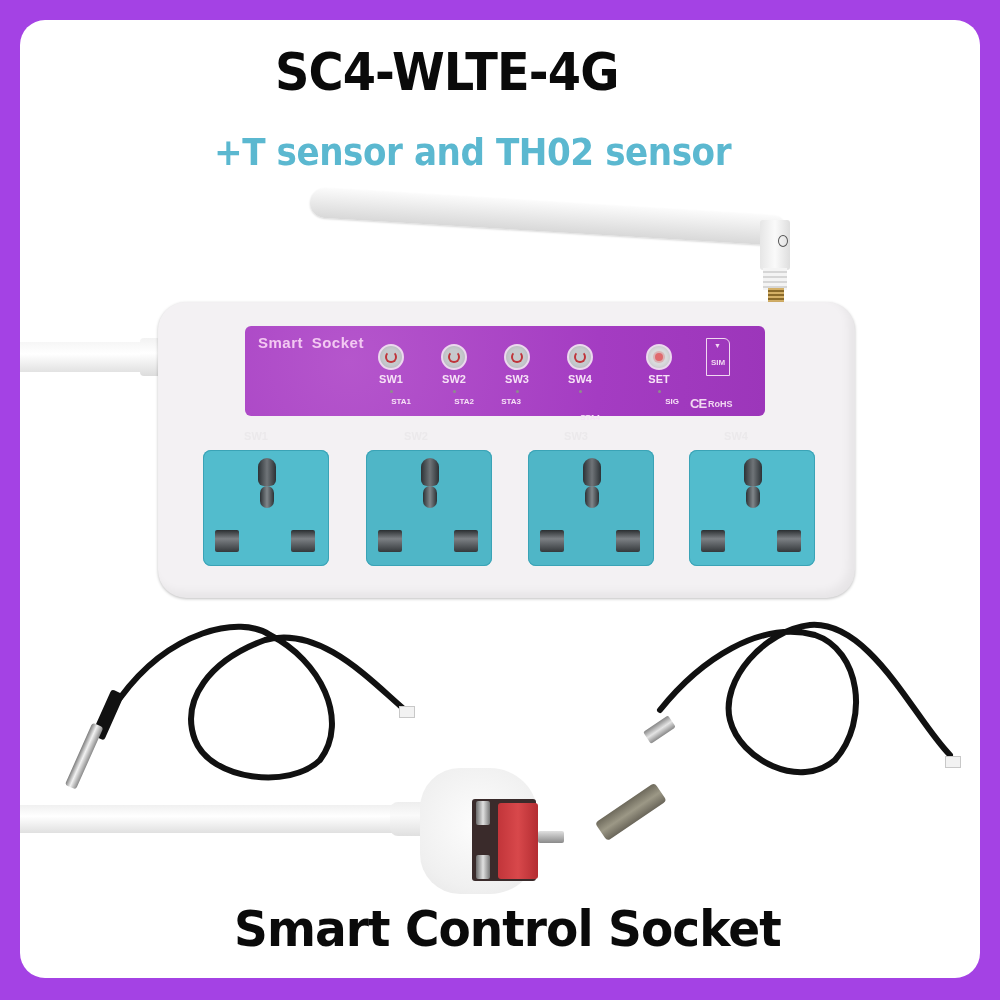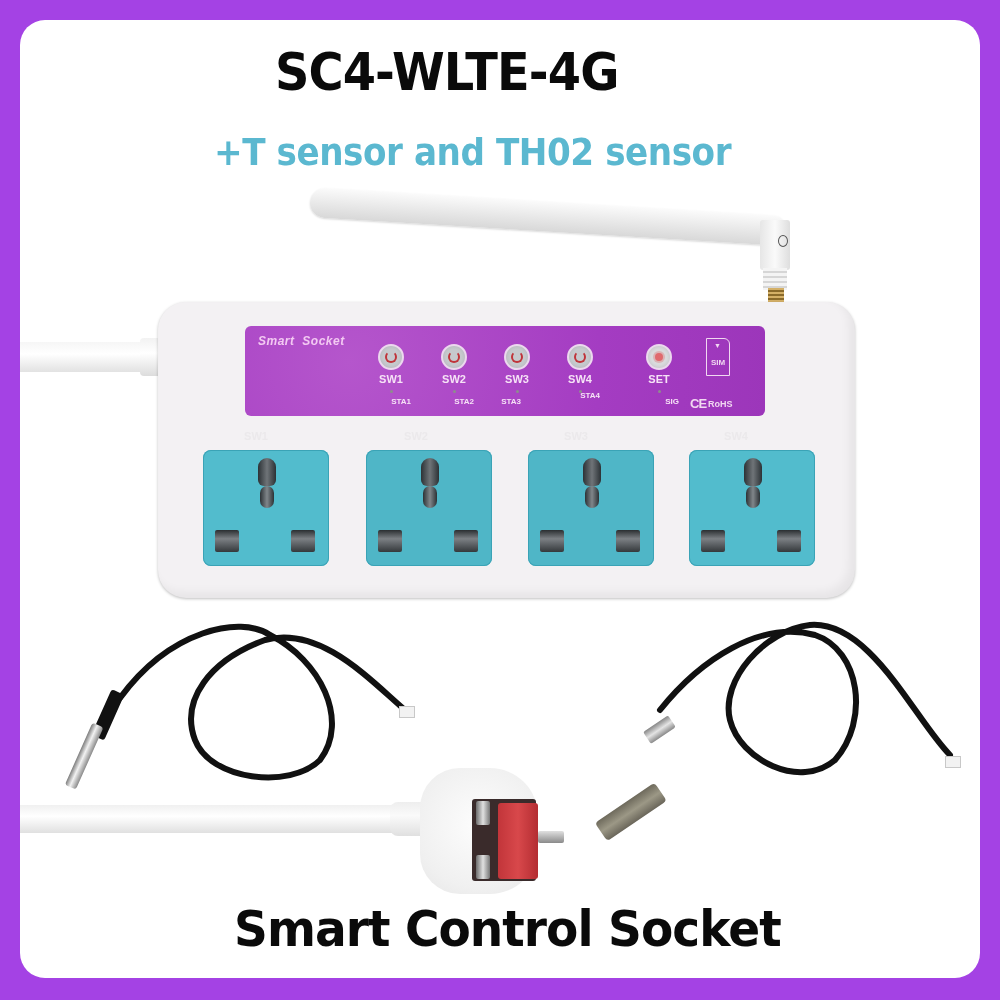--- a/index.html
+++ b/index.html
@@ -20,21 +20,21 @@
 
   
   .cable-left { left: 0; top: 322px; width: 130px; height: 30px; background: linear-gradient(#f6f6f6, #ffffff 40%, #e2e2e2); }
   .cable-left-sleeve { left: 120px; top: 318px; width: 22px; height: 38px; background: linear-gradient(#f2f2f2, #ffffff 40%, #dcdcdc); border-radius: 4px; }
   .cable-bottom { left: 0; top: 785px; width: 380px; height: 28px; background: linear-gradient(#f0f0f0, #ffffff 40%, #e0e0e0); }
   .plug-strain { left: 370px; top: 782px; width: 60px; height: 34px; background: linear-gradient(#eeeeee, #fafafa 40%, #e0e0e0); border-radius: 8px; }
 
   
   .strip { left: 138px; top: 282px; width: 697px; height: 296px; background: #f3f1f3; border-radius: 28px; box-shadow: inset -6px -6px 10px rgba(0,0,0,0.05), 0 1px 3px rgba(0,0,0,0.25); }
   .panel { left: 225px; top: 306px; width: 520px; height: 90px; background: radial-gradient(circle at 20% 40%, #b556cc, #a43cc2 60%, #9c36ba); border-radius: 6px; }
-  .panel-label { left: 238px; top: 314px; font-weight: bold; font-size: 12px; color: #f3c9f2; letter-spacing: 0.5px; word-spacing: 4px; font-style: italic; }
+  .panel-label { left: 238px; top: 314px; font-weight: bold; font-size: 15px; color: #f3c9f2; letter-spacing: 0.5px; word-spacing: 4px; }
   .btn { width: 26px; height: 26px; border-radius: 50%; background: radial-gradient(circle, #c6c9cd 50%, #aeb2b6); border: 2px solid #ecd8ee; box-sizing: border-box; }
   .btn-glyph { position: absolute; left: 5px; top: 5px; width: 12px; height: 12px; border: 2px solid #c0343a; border-top-color: transparent; border-radius: 50%; box-sizing: border-box; }
   .btn-set-glyph { position: absolute; left: 7px; top: 7px; width: 8px; height: 8px; border-radius: 50%; background: #e06a6e; box-shadow: 0 0 0 2px rgba(224,106,110,0.35); }
   .btn-label { font-weight: bold; font-size: 11px; color: #f6e2f6; width: 40px; text-align: center; }
   .led { width: 3px; height: 3px; border-radius: 50%; background: #8d8d8d; }
   .sta-label { font-weight: bold; font-size: 8px; color: #f6e2f6; width: 40px; text-align: right; }
   .sim-box { left: 686px; top: 318px; width: 24px; height: 38px; border: 1.5px solid #f1d8f1; box-sizing: border-box; border-radius: 0 6px 0 0; text-decoration: underline; }
   .sim-arrow { position: absolute; left: 7px; top: 3px; font-size: 7px; color: #f1d8f1; line-height: 8px; }
   .sim-text { position: absolute; left: 0; top: 19px; width: 22px; text-align: center; font-weight: bold; font-size: 8px; color: #f1d8f1; }
   .ce-mark { left: 670px; top: 376px; font-size: 13px; font-weight: bold; color: #f1d8f1; letter-spacing: -1px; }
@@ -113,21 +113,21 @@
   <div class="abs led" style="left:496px; top:370px;"></div>
   <div class="abs sta-label" style="left:461px; top:377px;">STA3</div>
 
   <div class="abs" style="left:547px; top:324px;">
     <div class="btn" style="position:relative;">
         <div class="btn-glyph"></div>
       </div>
   </div>
   <div class="abs btn-label" style="left:540px; top:353px;">SW4</div>
   <div class="abs led" style="left:559px; top:370px;"></div>
-  <div class="abs sta-label" style="left:540px; top:371px;">STA4</div>
+  <div class="abs sta-label" style="left:540px; top:393px;">STA4</div>
 
   <div class="abs" style="left:626px; top:324px;">
     <div class="btn" style="position:relative; background:radial-gradient(circle,#d9dadc 50%,#b9bbbe);">
         <div class="btn-set-glyph"></div>
       </div>
   </div>
   <div class="abs btn-label" style="left:619px; top:353px;">SET</div>
   <div class="abs led" style="left:638px; top:370px;"></div>
   <div class="abs sta-label" style="left:619px; top:377px;">SIG</div>
 

